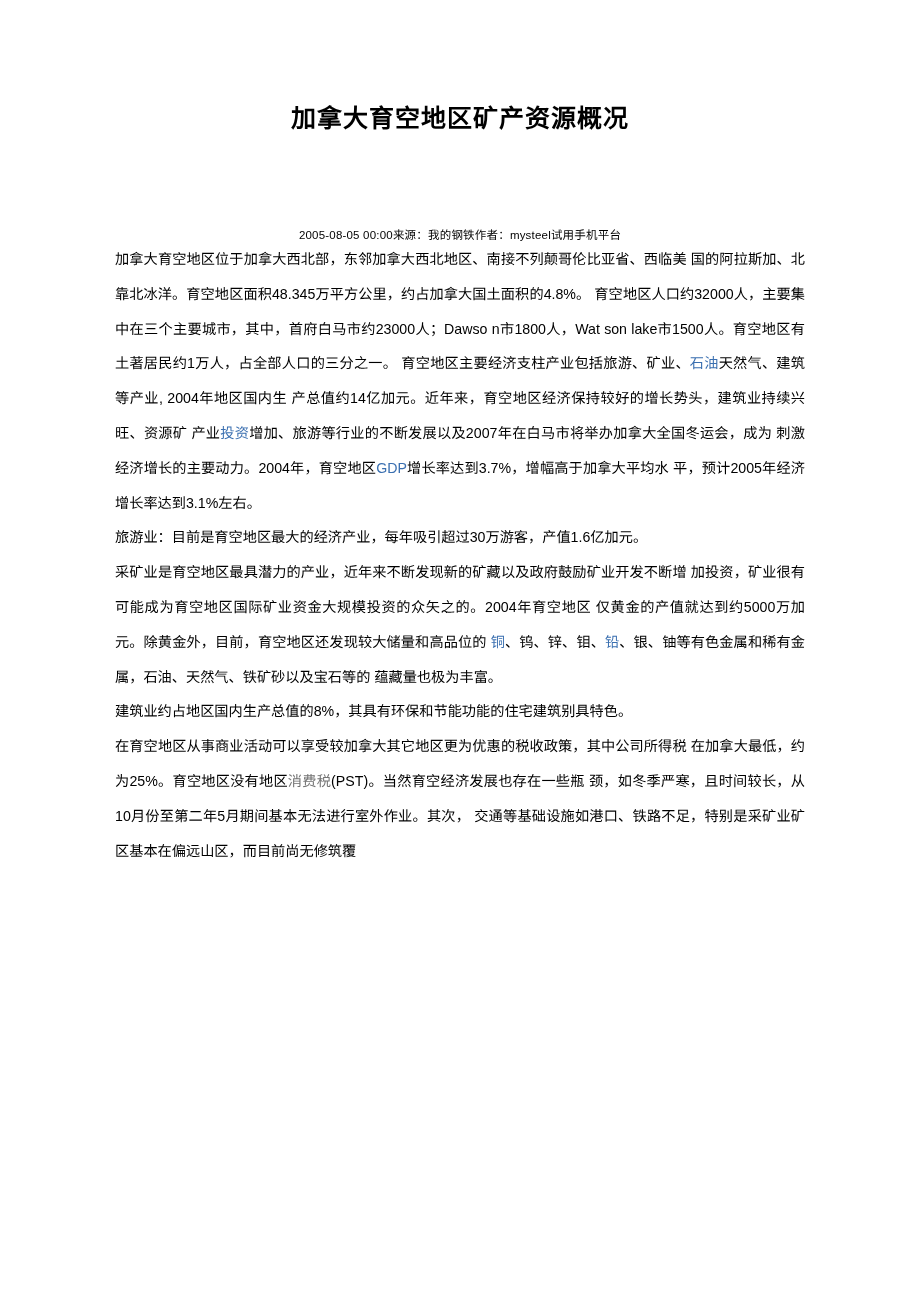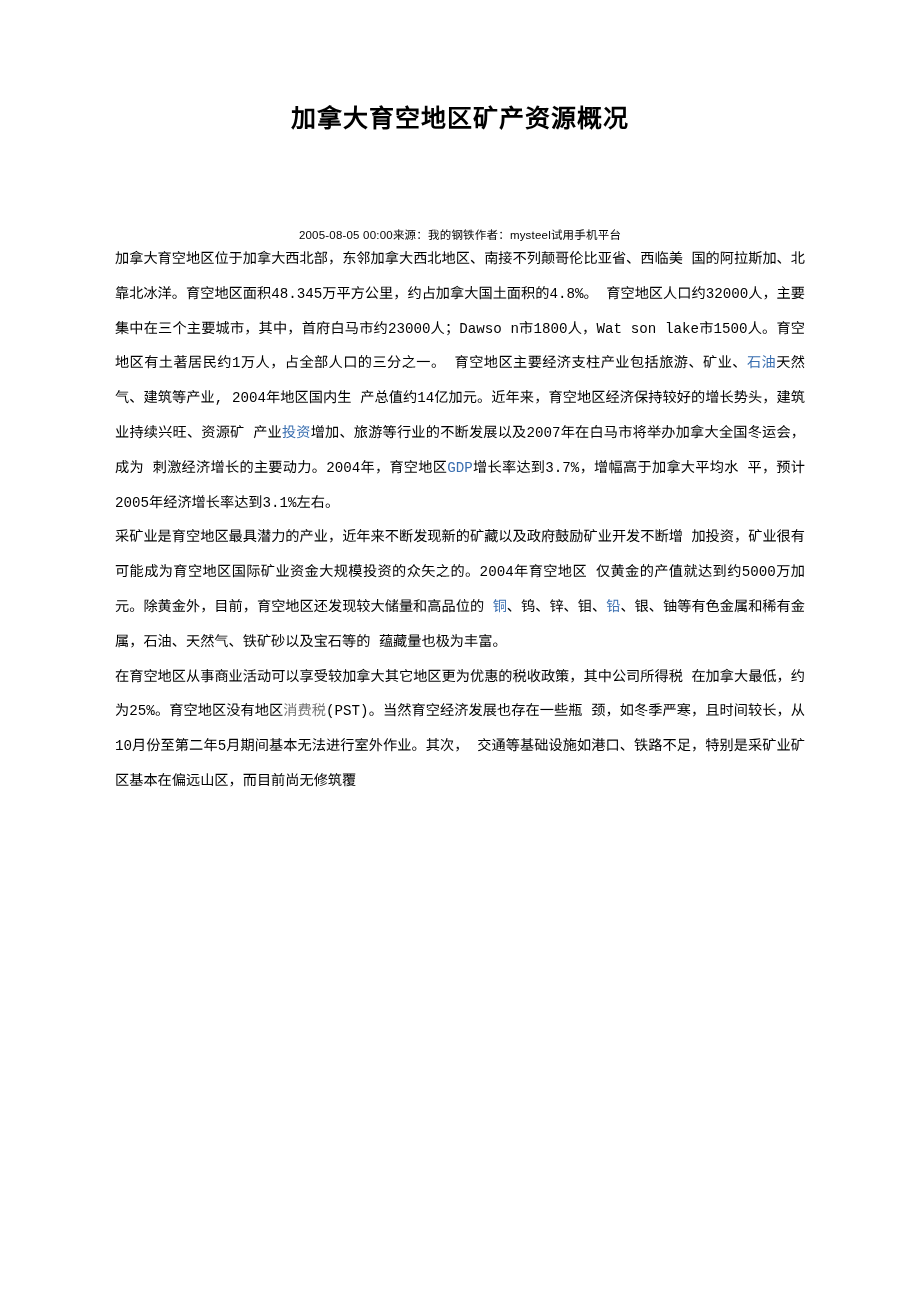--- a/index.html
+++ b/index.html
@@ -41,21 +41,21 @@
     letter-spacing: 0.2px;
   }
   .section-head {
     font-family: "Liberation Sans", "DejaVu Sans", sans-serif;
     font-size: 14px;
     margin-top: 28px;
     margin-bottom: 0;
     line-height: 1.9;
   }
   p.body-par {
-    font-family: Liberation Mono, monospace;
+    font-family: Liberation Sans, sans-serif;
     font-size: 14.2px;
     line-height: 2.45;
     margin: 0;
     text-align: justify;
     text-justify: inter-ideograph;
     color: #000;
   }
   .lnk {
     color: #3a6fb0;
   }
@@ -65,17 +65,19 @@
 
 <div class="page">
 
   <h1 class="doc-title">加拿大育空地区矿产资源概况</h1>
 
   <div class="byline">2005-08-05 00:00来源：我的钢铁作者：mysteel试用手机平台</div>
 
 
   <div>
     <p class="body-par"><span>加拿大育空地区位于加拿大西北部，东邻加拿大西北地区、南接不列颠哥伦比亚省、西临美 国的阿拉斯加、北靠北冰洋。育空地区面积48.345万平方公里，约占加拿大国土面积的4.8%。 育空地区人口约32000人，主要集中在三个主要城市，其中，首府白马市约23000人；Dawso n市1800人，Wat son lake市1500人。育空地区有土著居民约1万人，占全部人口的三分之一。 育空地区主要经济支柱产业包括旅游、矿业、</span><span class="lnk" style="color: rgb(58, 111, 176);">石油</span><span>天然气、建筑等产业, 2004年地区国内生 产总值约14亿加元。近年来，育空地区经济保持较好的增长势头，建筑业持续兴旺、资源矿 产业</span><span class="lnk" style="color: rgb(58, 111, 176);">投资</span><span>增加、旅游等行业的不断发展以及2007年在白马市将举办加拿大全国冬运会，成为   刺激经济增长的主要动力。2004年，育空地区</span><span class="lnk" style="color: rgb(58, 111, 176);">GDP</span><span>增长率达到3.7%，增幅高于加拿大平均水 平，预计2005年经济增长率达到3.1%左右。</span></p>
+    <p class="body-par"><span>旅游业：目前是育空地区最大的经济产业，每年吸引超过30万游客，产值1.6亿加元。</span></p>
     <p class="body-par"><span>采矿业是育空地区最具潜力的产业，近年来不断发现新的矿藏以及政府鼓励矿业开发不断增 加投资，矿业很有可能成为育空地区国际矿业资金大规模投资的众矢之的。2004年育空地区 仅黄金的产值就达到约5000万加元。除黄金外，目前，育空地区还发现较大储量和高品位的 </span><span class="lnk" style="color: rgb(58, 111, 176);">铜</span><span>、钨、锌、钼、</span><span class="lnk" style="color: rgb(58, 111, 176);">铅</span><span>、银、铀等有色金属和稀有金属，石油、天然气、铁矿砂以及宝石等的 蕴藏量也极为丰富。</span></p>
+    <p class="body-par"><span>建筑业约占地区国内生产总值的8%，其具有环保和节能功能的住宅建筑别具特色。</span></p>
     <p class="body-par"><span>在育空地区从事商业活动可以享受较加拿大其它地区更为优惠的税收政策，其中公司所得税 在加拿大最低，约为25%。育空地区没有地区</span><span class="lnk" style="color: #737373;">消费税</span><span>(PST)。当然育空经济发展也存在一些瓶 颈，如冬季严寒，且时间较长，从10月份至第二年5月期间基本无法进行室外作业。其次，   交通等基础设施如港口、铁路不足，特别是采矿业矿区基本在偏远山区，而目前尚无修筑覆</span></p>
   </div>
 
 </div>
 
 </body></html>

